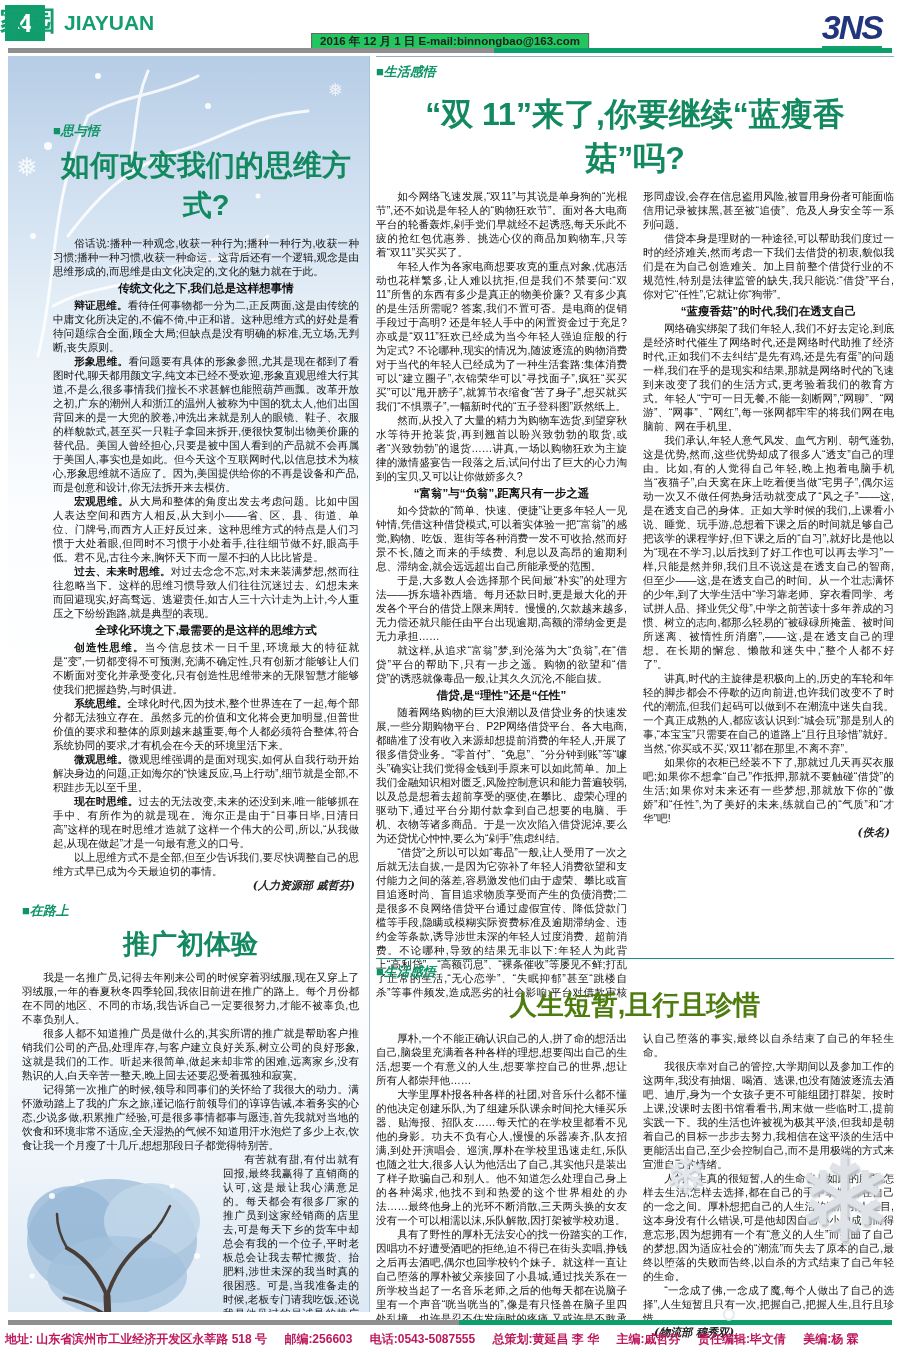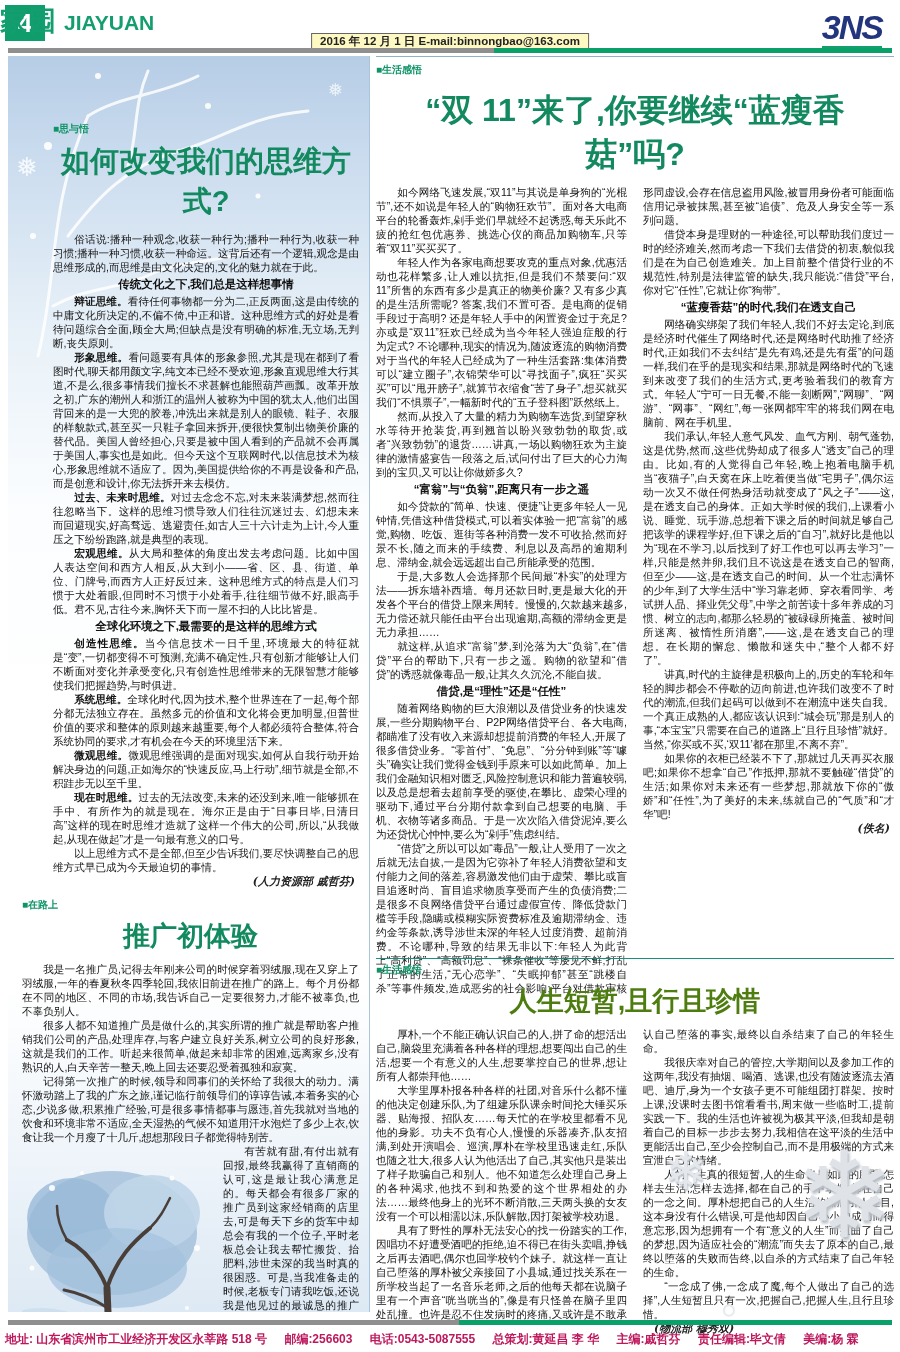--- a/index.html
+++ b/index.html
@@ -7,34 +7,34 @@
   body { font-family:"Liberation Sans","DejaVu Sans",sans-serif; }
   .page { position:relative; width:900px; height:1352px; margin:0 auto; background:#ffffff; overflow:hidden; }
 
   
   .page-num { position:absolute; left:5px; top:5px; width:40px; height:36px; background:#0f9e6b; color:#fff;
               font-size:26px; font-weight:bold; text-align:center; line-height:36px; }
   .masthead { position:absolute; left:0; right:0; top:3px; text-align:left; }
   .masthead .cn { font-size:27px; font-weight:bold; color:#149e70; letter-spacing:2px; }
   .masthead .en { font-size:21px; font-weight:bold; color:#149e70; margin-left:6px; }
   .dateline { position:absolute; left:50%; transform:translateX(-50%); top:33px; border:1px solid #666;
-              font-size:11.5px; font-weight:bold; color:#222; padding:0 8px; line-height:15px; background:#fef9c3; }
+              font-size:11.5px; font-weight:bold; color:#222; padding:0 8px; line-height:15px; background:#22c55e; }
   .bns { position:absolute; right:18px; top:8px; font-size:34px; font-weight:bold; font-style:italic;
          color:#22357d; letter-spacing:-2px; }
   .bns i { font-style:italic; color:#22357d; border-bottom:4px solid #14a06c; padding-bottom:0; }
   .rule-bar { position:absolute; top:48px; left:8px; width:884px; height:5px; font-size:0; }
   .rule-bar .gray { display:inline-block; width:55%; height:5px; background:#8f8f8f; vertical-align:top; }
   .rule-bar .green { display:inline-block; width:45%; height:5px; background:#0aa06a; vertical-align:top; }
 
   
   .left-col { position:absolute; left:8px; top:56px; width:362px; height:1256px; overflow:hidden;
               background:linear-gradient(180deg,#b6cde6 0%,#cfdff0 10%,#e8f1f8 22%,#fbfdff 36%,#ffffff 52%,#ffffff 74%,#eef4fa 88%,#dde9f4 100%);
               border-right:1px solid #aac4da; padding:66px 10px 6px 14px; }
   .branch-art { position:absolute; left:0; top:0; width:362px; height:320px; pointer-events:none; }
-  .tag { font-size:10px; font-weight:bold; color:#0e9465; margin-bottom:6px; }
+  .tag { font-size:13px; font-weight:bold; color:#0e9465; margin-bottom:6px;font-style:italic; }
   .headline { text-align:center; font-weight:bold; color:#12895f; }
   .h-think { font-size:29px; margin:4px 0 10px 0; }
   .h-promo { font-size:27px; margin:2px 0 8px 0; }
   .body-text p.para { font-size:10.6px; line-height:14px; color:#141414; text-align:justify; text-indent:2em; }
   .body-text p.sub  { font-size:11.5px; line-height:16px; color:#111; font-weight:bold; text-align:center; margin:2px 0; }
   .body-text p.byline { font-size:11px; line-height:16px; color:#222; text-align:right;
                         font-family:"DejaVu Serif","Liberation Serif",serif; font-style:italic; font-weight:bold; padding-right:4px; }
   .body-text p.byline-left { font-size:11px; line-height:16px; color:#222; text-align:left; text-indent:1em;
                         font-family:"DejaVu Serif","Liberation Serif",serif; font-style:italic; font-weight:bold; }
   .body-text b { font-weight:bold; }
@@ -101,22 +101,22 @@
     </svg>
 
     <div style="position:relative;margin-left:31px;">
       <div class="tag">■思与悟</div>
       <div class="headline h-think">如何改变我们的思维方式?</div>
       <div class="body-text">
           <p class="para">俗话说:播种一种观念,收获一种行为;播种一种行为,收获一种习惯;播种一种习惯,收获一种命运。这背后还有一个逻辑,观念是由思维形成的,而思维是由文化决定的,文化的魅力就在于此。</p>
           <p class="sub">传统文化之下,我们总是这样想事情</p>
           <p class="para"><b>辩证思维。</b>看待任何事物都一分为二,正反两面,这是由传统的中庸文化所决定的,不偏不倚,中正和谐。这种思维方式的好处是看待问题综合全面,顾全大局;但缺点是没有明确的标准,无立场,无判断,丧失原则。</p>
           <p class="para"><b>形象思维。</b>看问题要有具体的形象参照,尤其是现在都到了看图时代,聊天都用颜文字,纯文本已经不受欢迎,形象直观思维大行其道,不是么,很多事情我们擅长不求甚解也能照葫芦画瓢。改革开放之初,广东的潮州人和浙江的温州人被称为中国的犹太人,他们出国背回来的是一大兜的胶卷,冲洗出来就是别人的眼镜、鞋子、衣服的样貌款式,甚至买一只鞋子拿回来拆开,便很快复制出物美价廉的替代品。美国人曾经担心,只要是被中国人看到的产品就不会再属于美国人,事实也是如此。但今天这个互联网时代,以信息技术为核心,形象思维就不适应了。因为,美国提供给你的不再是设备和产品,而是创意和设计,你无法拆开来去模仿。</p>
+          <p class="para"><b>宏观思维。</b>从大局和整体的角度出发去考虑问题。比如中国人表达空间和西方人相反,从大到小——省、区、县、街道、单位、门牌号,而西方人正好反过来。这种思维方式的特点是人们习惯于大处着眼,但同时不习惯于小处着手,往往细节做不好,眼高手低。君不见,古往今来,胸怀天下而一屋不扫的人比比皆是。</p>
           <p class="para"><b>过去、未来时思维。</b>对过去念念不忘,对未来装满梦想,然而往往忽略当下。这样的思维习惯导致人们往往沉迷过去、幻想未来而回避现实,好高骛远、逃避责任,如古人三十六计走为上计,今人重压之下纷纷跑路,就是典型的表现。</p>
-          <p class="para"><b>宏观思维。</b>从大局和整体的角度出发去考虑问题。比如中国人表达空间和西方人相反,从大到小——省、区、县、街道、单位、门牌号,而西方人正好反过来。这种思维方式的特点是人们习惯于大处着眼,但同时不习惯于小处着手,往往细节做不好,眼高手低。君不见,古往今来,胸怀天下而一屋不扫的人比比皆是。</p>
           <p class="sub">全球化环境之下,最需要的是这样的思维方式</p>
           <p class="para"><b>创造性思维。</b>当今信息技术一日千里,环境最大的特征就是“变”,一切都变得不可预测,充满不确定性,只有创新才能够让人们不断面对变化并承受变化,只有创造性思维带来的无限智慧才能够使我们把握趋势,与时俱进。</p>
           <p class="para"><b>系统思维。</b>全球化时代,因为技术,整个世界连在了一起,每个部分都无法独立存在。虽然多元的价值和文化将会更加明显,但普世价值的要求和整体的原则越来越重要,每个人都必须符合整体,符合系统协同的要求,才有机会在今天的环境里活下来。</p>
           <p class="para"><b>微观思维。</b>微观思维强调的是面对现实,如何从自我行动开始解决身边的问题,正如海尔的“快速反应,马上行动”,细节就是全部,不积跬步无以至千里。</p>
           <p class="para"><b>现在时思维。</b>过去的无法改变,未来的还没到来,唯一能够抓在手中、有所作为的就是现在。海尔正是由于“日事日毕,日清日高”这样的现在时思维才造就了这样一个伟大的公司,所以,“从我做起,从现在做起”才是一句最有意义的口号。</p>
           <p class="para">以上思维方式不是全部,但至少告诉我们,要尽快调整自己的思维方式早已成为今天最迫切的事情。</p>
           <p class="byline">(人力资源部  戚哲芬)</p>
         </div>
     </div>
 

